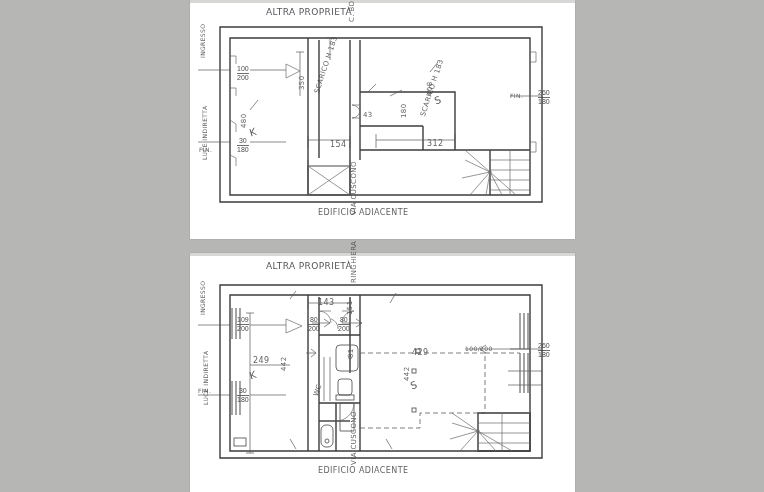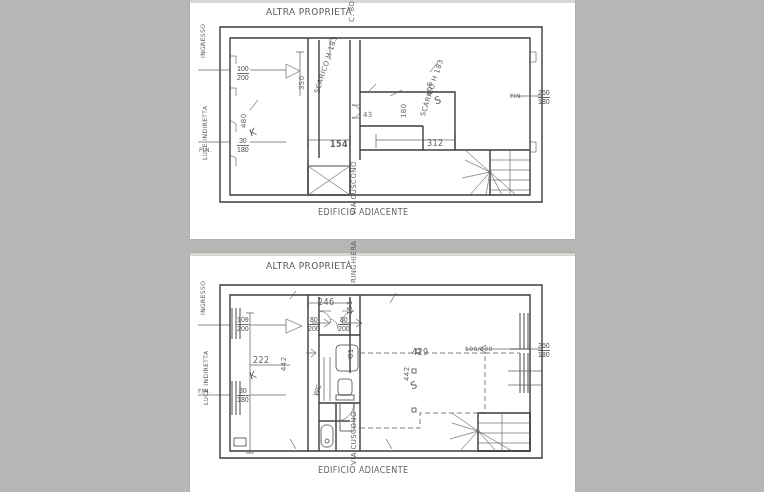--- a/index.html
+++ b/index.html
@@ -52,21 +52,21 @@
     <div class="hw t6 rot90" style="left:11px;top:160px;">LUCE INDIRETTA</div>
 
     <div class="hw t8" style="left:128px;top:208px;">EDIFICIO ADIACENTE</div>
 
     <div class="hw b t10 rot20" style="left:58px;top:128px;">K</div>
     <div class="hw t7 rot90" style="left:50px;top:128px;">480</div>
 
     <div class="hw b t10 rot20" style="left:243px;top:96px;">S</div>
     <div class="hw t7 rot90" style="left:236px;top:96px;">408</div>
 
-    <div class="hw t8" style="left:140px;top:140px;font-weight:bold;">154</div>
+    <div class="hw t8" style="left:140px;top:140px;">154</div>
     <div class="hw t8" style="left:237px;top:139px;">312</div>
     <div class="hw t7 rot90" style="left:108px;top:90px;">350</div>
     <div class="hw t7" style="left:173px;top:111px;">43</div>
     <div class="hw t7 rot90" style="left:210px;top:118px;">180</div>
 
     <div class="hw t7 rotN" style="left:123px;top:92px;">SCARICO H 183</div>
     <div class="hw t7 rotN" style="left:229px;top:115px;">SCARICO H 183</div>
 
     <div class="frac" style="left:47px;top:65px;">
       <i>100</i>
@@ -147,22 +147,22 @@
     <div class="hw t6" style="left:8px;top:134px;">FIN.</div>
     <div class="hw t6 rot90" style="left:12px;top:152px;">LUCE INDIRETTA</div>
 
     <div class="hw t8" style="left:128px;top:213px;">EDIFICIO ADIACENTE</div>
 
     <div class="hw b t10 rot20" style="left:58px;top:118px;">K</div>
     <div class="hw t7 rot90" style="left:90px;top:118px;">442</div>
     <div class="hw b t10 rot20" style="left:219px;top:128px;">S</div>
     <div class="hw t7 rot90" style="left:213px;top:128px;">442</div>
 
-    <div class="hw t8" style="left:63px;top:103px;">222</div>
-    <div class="hw t8" style="left:128px;top:45px;">246</div>
+    <div class="hw t8" style="left:63px;top:103px;">249</div>
+    <div class="hw t8" style="left:128px;top:45px;">143</div>
     <div class="hw t7 rot90" style="left:156px;top:62px;">151</div>
     <div class="hw t8" style="left:222px;top:95px;">429</div>
     <div class="hw t7 rot90" style="left:157px;top:105px;">81</div>
     <div class="hw t7 rotN" style="left:122px;top:142px;">WC</div>
 
     <div class="frac" style="left:47px;top:63px;">
       <i>109</i>
         <i>200</i>
       </div>
     <div class="frac" style="left:47px;top:134px;">

